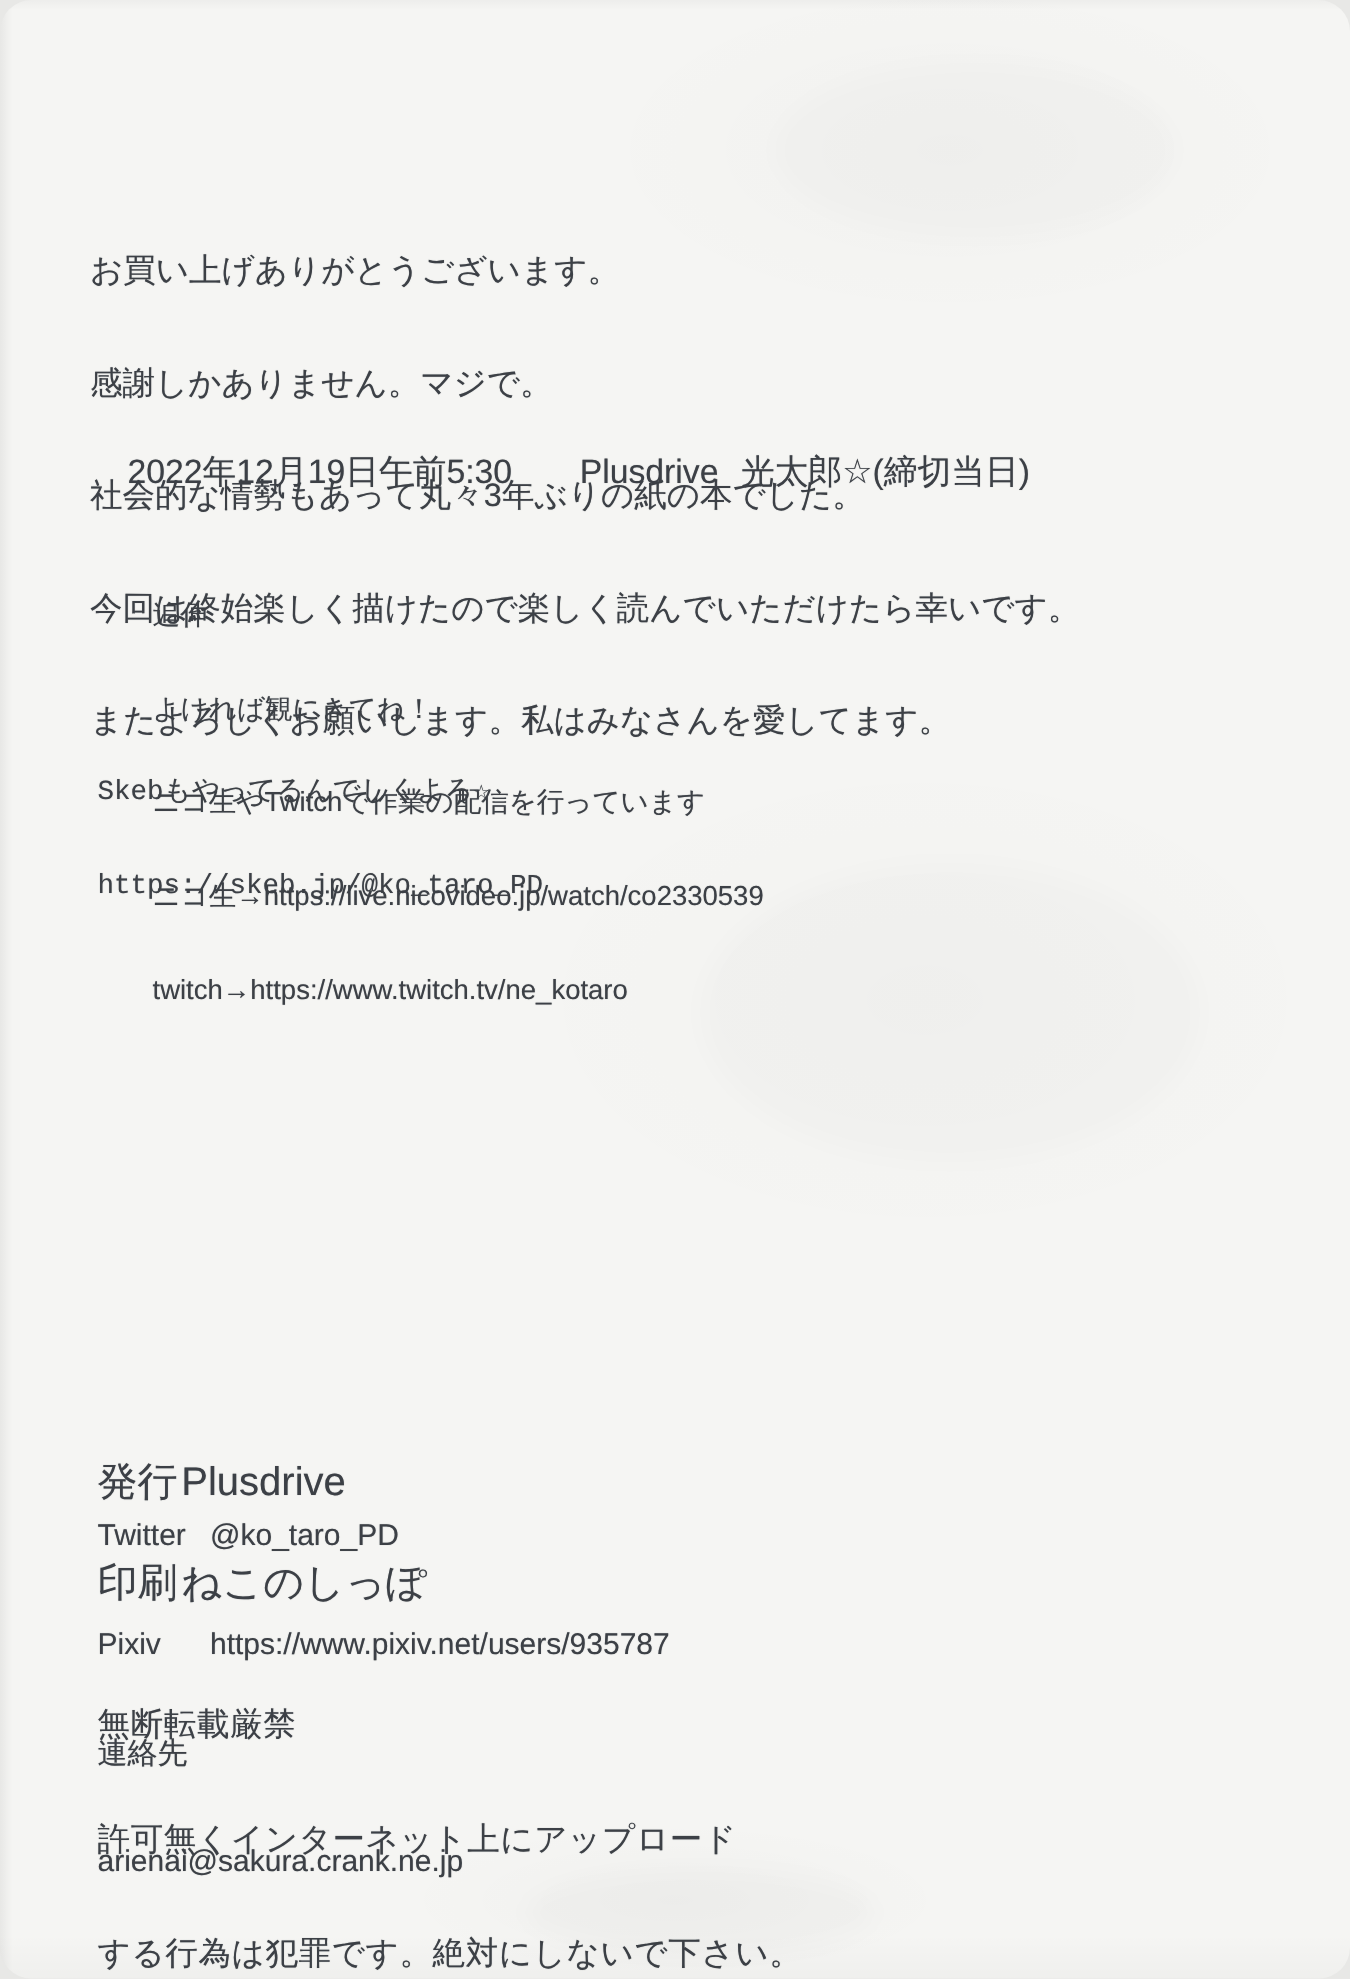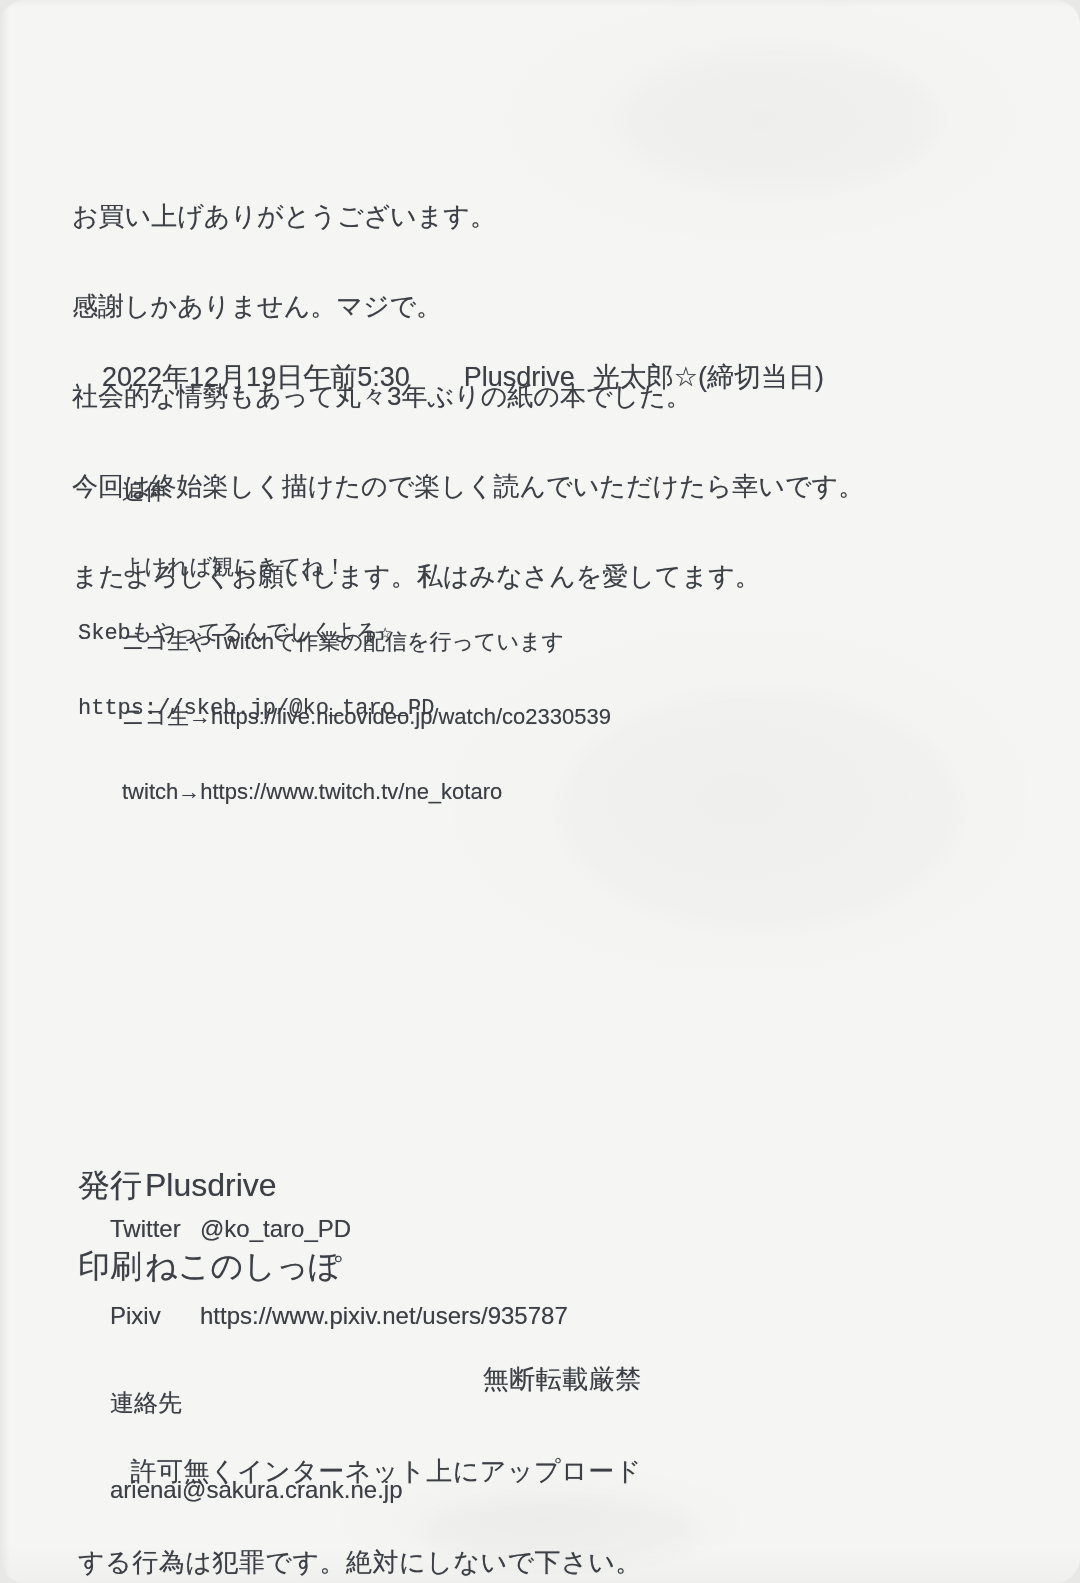--- a/index.html
+++ b/index.html
@@ -36,24 +36,24 @@
 
   .thanks   { left: 72px;  top: 141px;  font-size: 26px; line-height: 30px; }
   .dateline { left: 72px;  top: 328px;  font-size: 27px; }
   .dateline .sp-l { margin-left: 54px; }
   .dateline .sp-s { margin-left: 18px; text-align: center; }
   .postscript { left: 78px; top: 429px; font-size: 22px; line-height: 25px; margin-left: 44px; }
   .skeb     { left: 78px;  top: 571px;  font-size: 22px; line-height: 25px; font-family: Liberation Mono, monospace; }
   .titleblk { left: 78px;  top: 944px;  font-size: 24px; line-height: 30px; }
   .pubblk   { left: 78px;  top: 1118px; font-size: 32px; line-height: 27px; }
   .pubblk .lbl { display: inline-block; width: 67px; }
-  .contact  { left: 78px;  top: 1156px; font-size: 24px; line-height: 29px; margin-left: 32px; }
+  .contact  { left: 78px;  top: 1156px; font-size: 24px; line-height: 29px; }
   .contact .lbl { display: inline-block; width: 90px; }
   .warning  { left: 78px;  top: 1303px; font-size: 26px; line-height: 30.5px; }
-  .warning .jp { letter-spacing: 0.5px; text-align: right; }
+  .warning .jp { letter-spacing: 0.5px; }
 
   .ghost {
     position: absolute;
     border-radius: 50%;
     filter: blur(8px);
     pointer-events: none;
   }
   .ghost1 { left: 620px; top: 50px;  width: 320px; height: 140px; background: rgba(0,0,0,0.012); }
   .ghost2 { left: 560px; top: 690px; width: 400px; height: 240px; background: rgba(0,0,0,0.010); }
   .ghost3 { left: 420px; top: 1495px; width: 280px; height: 70px; background: rgba(0,0,0,0.016); }

